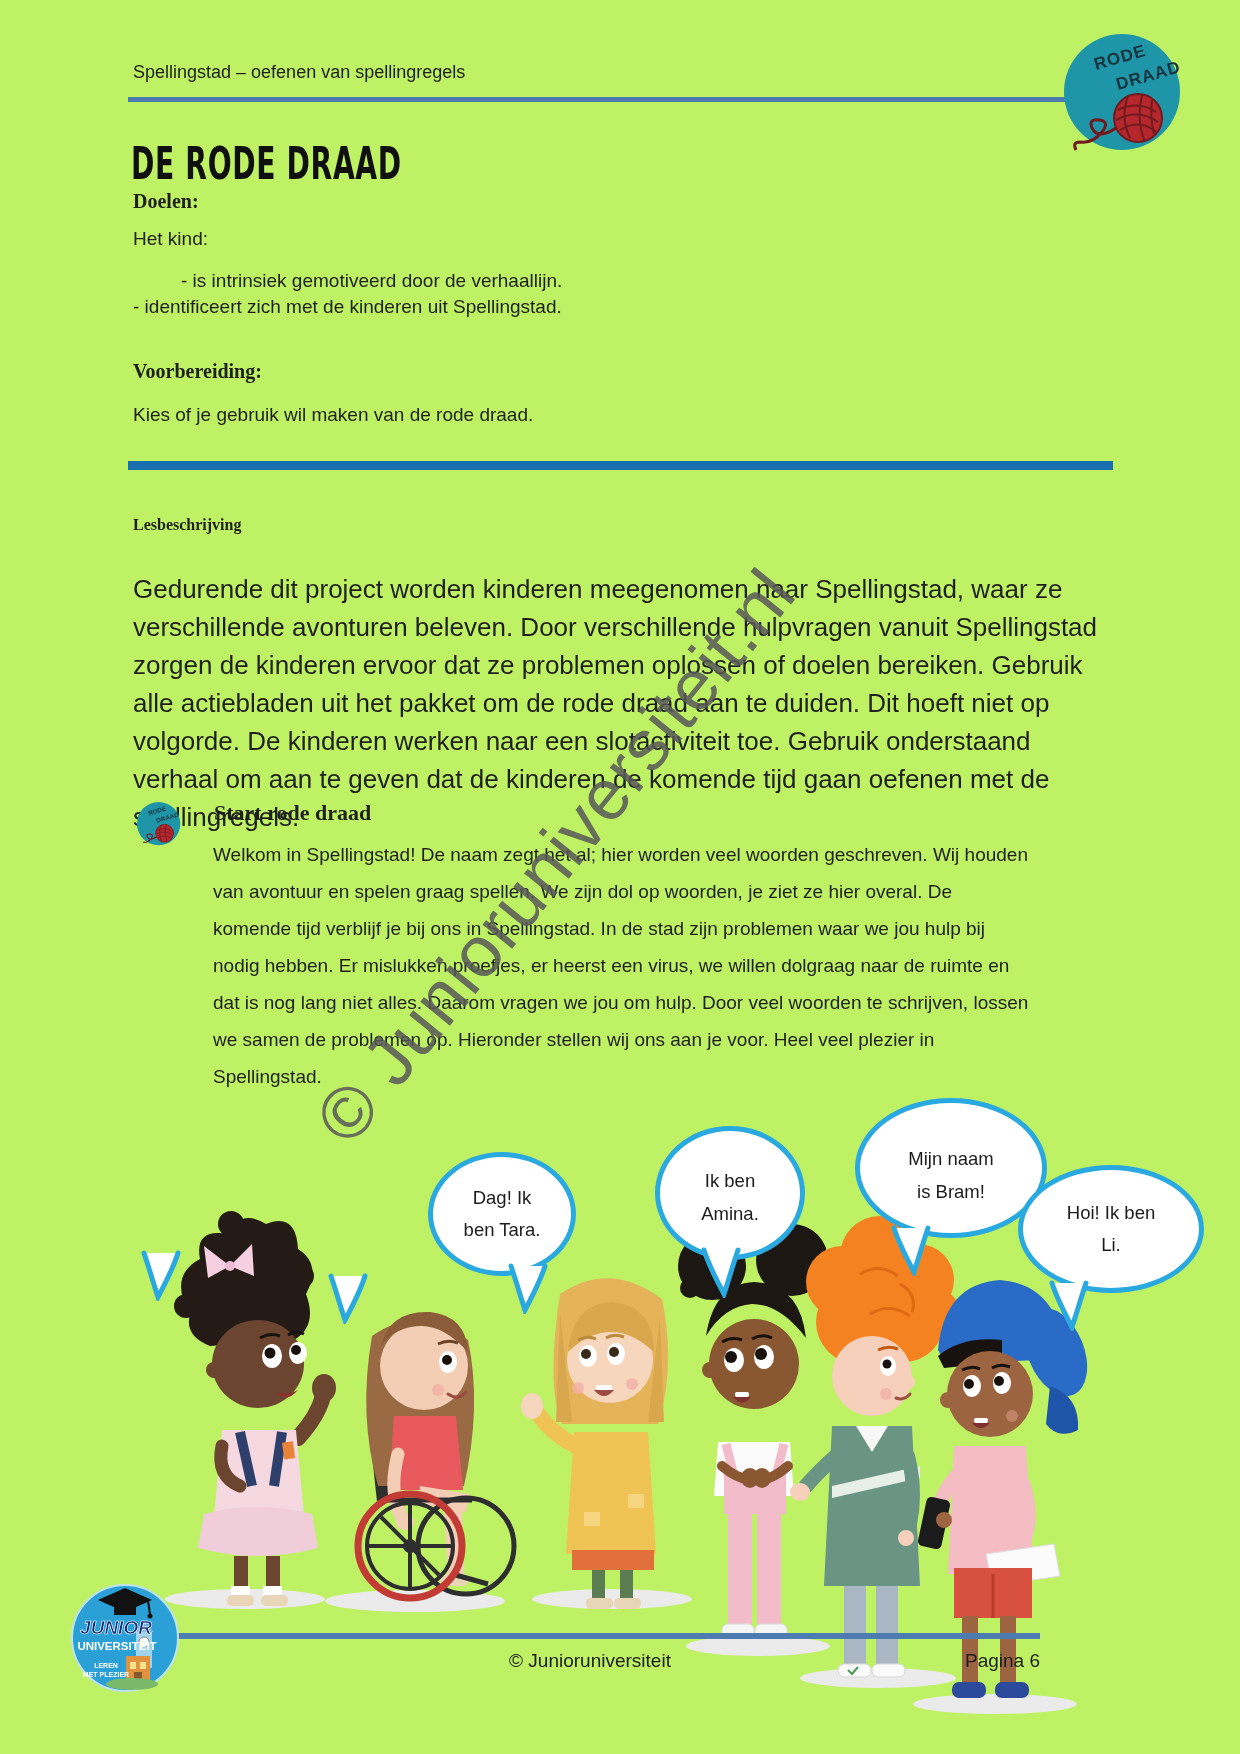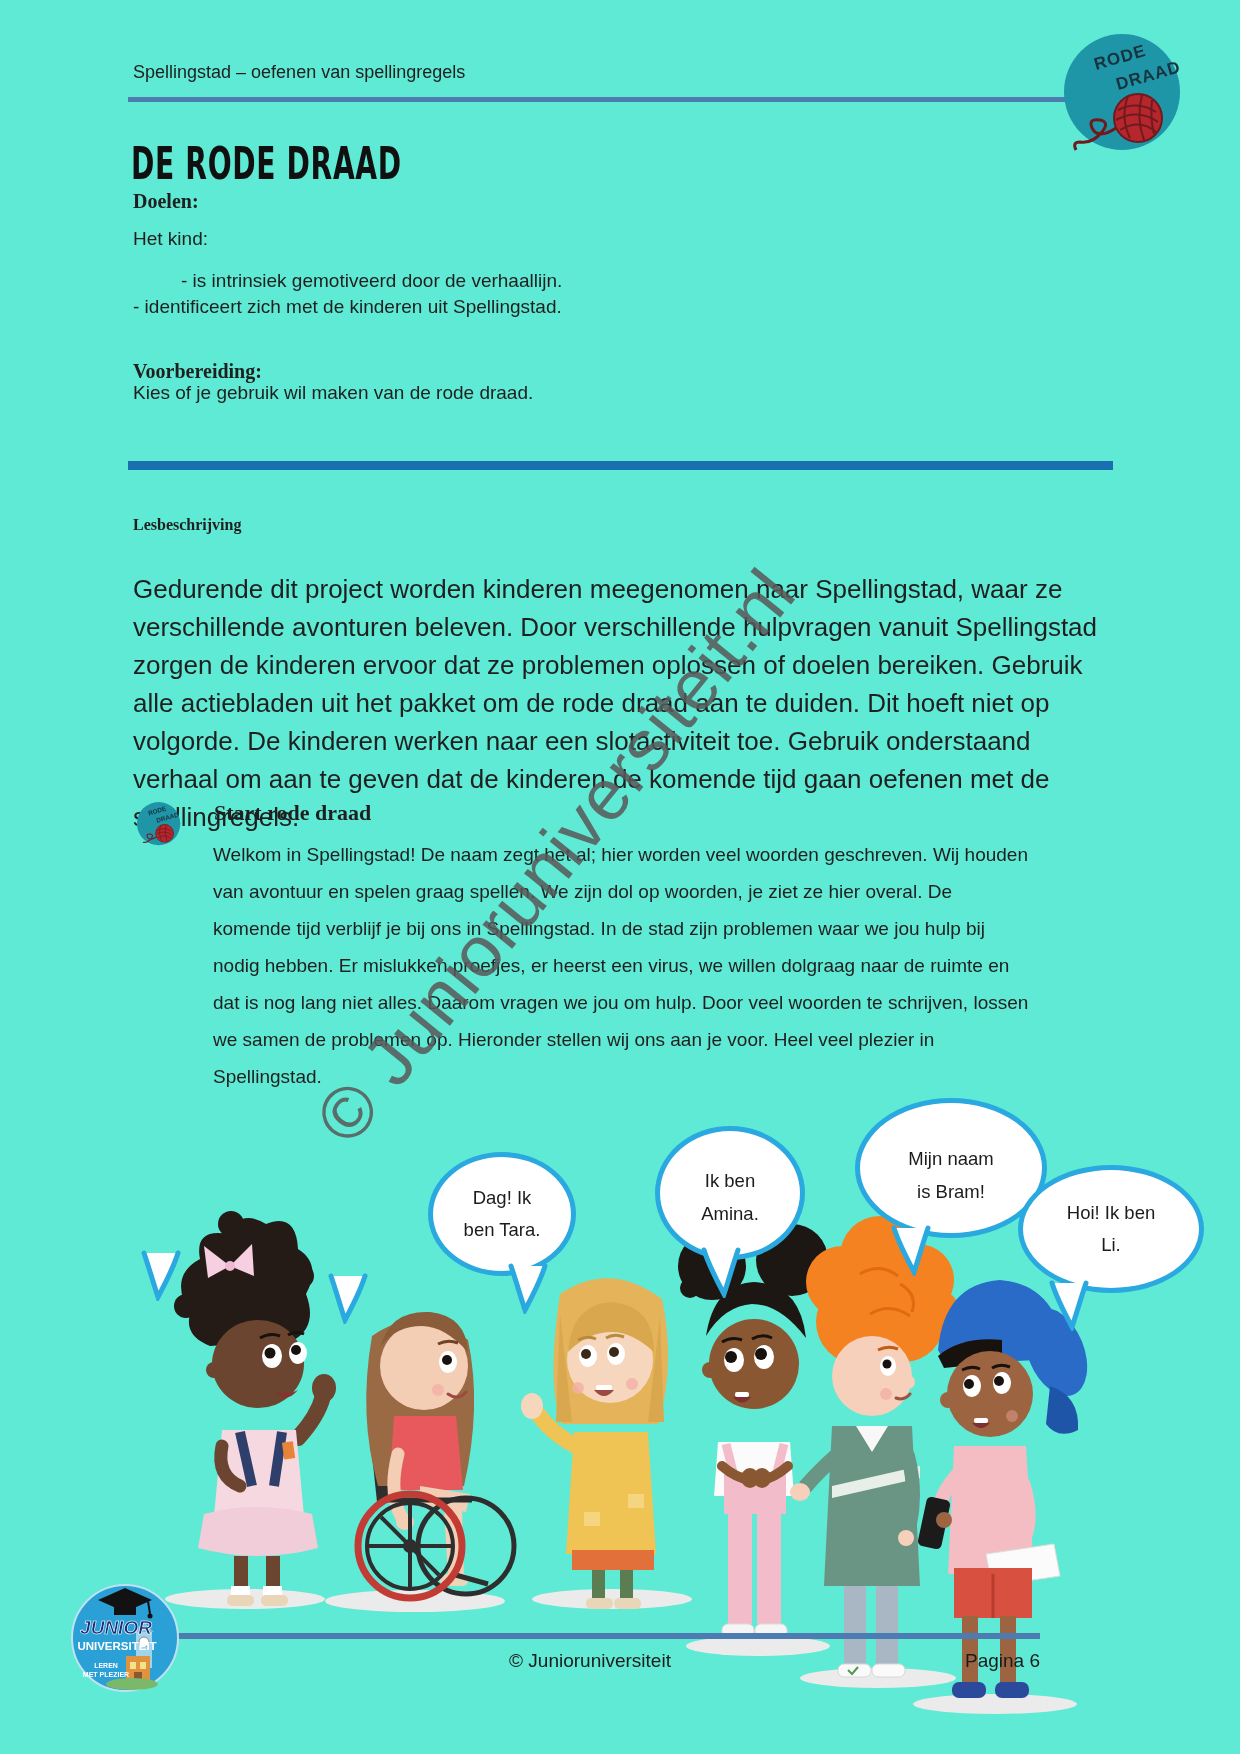--- a/index.html
+++ b/index.html
@@ -1,16 +1,16 @@
 <!DOCTYPE html>
 <html><head>
 <meta charset="utf-8">
 <style>
   html,body{margin:0;padding:0;background:#9a9a9a;}
-  #page{position:relative;width:1240px;height:1754px;background:#5eead4;overflow:hidden;
+  #page{position:relative;width:1240px;height:1754px;background:#bef264;overflow:hidden;
         font-family:"Liberation Sans",sans-serif;color:#1f1f1f;}
   .abs{position:absolute;}
   .hdr-text{font-size:18px;color:#1e1e1e;}
   .hdr-line{background:#4d7cb0;height:5px;}
   .ftr-line{background:#4d7cb0;height:6px;}
   .divider{background:#1a6fb0;height:9px;}
   .doc-title{font-size:44px;font-weight:900;color:#101010;letter-spacing:1px;
              font-family:"DejaVu Sans",sans-serif;display:inline-block;
              transform:scaleX(0.64);transform-origin:left top;white-space:nowrap;}
   .h-bold{font-size:20px;font-weight:bold;font-family:Liberation Serif, serif;}
@@ -54,21 +54,21 @@
   <div class="abs" style="left:131px;top:138px;">
     <span class="doc-title">DE RODE DRAAD</span>
   </div>
 
   <div class="abs h-bold" style="left:133px;top:190px;">Doelen:</div>
   <div class="abs body-text" style="left:133px;top:222px;">Het kind:</div>
   <div class="abs body-text" style="left:133px;top:264px;margin-left:48px;">- is intrinsiek gemotiveerd door de verhaallijn.</div>
   <div class="abs body-text" style="left:133px;top:290px;">- identificeert zich met de kinderen uit Spellingstad.</div>
 
   <div class="abs h-bold" style="left:133px;top:360px;">Voorbereiding:</div>
-  <div class="abs body-text" style="left:133px;top:376px;text-align:center;">Kies of je gebruik wil maken van de rode draad.</div>
+  <div class="abs body-text" style="left:133px;top:398px;text-align:center;">Kies of je gebruik wil maken van de rode draad.</div>
 
   <div class="abs divider" style="left:128px;top:461px;width:985px;"></div>
 
   <div class="abs h-bold" style="left:133px;top:516px;font-size:16px;">Lesbeschrijving</div>
   <div class="abs para" style="left:133px;top:570px;width:978px;">Gedurende dit project worden kinderen meegenomen naar Spellingstad, waar ze verschillende avonturen beleven. Door verschillende hulpvragen vanuit Spellingstad zorgen de kinderen ervoor dat ze problemen oplossen of doelen bereiken. Gebruik alle actiebladen uit het pakket om de rode draad aan te duiden. Dit hoeft niet op volgorde. De kinderen werken naar een slotactiviteit toe. Gebruik onderstaand verhaal om aan te geven dat de kinderen de komende tijd gaan oefenen met de spellingregels.</div>
 
   <svg class="abs" style="left:134px;top:800px;" width="50" height="48" viewBox="0 0 134 126">
     <circle cx="66" cy="62" r="58" fill="#1e96a8"></circle>
     <text x="40" y="40" transform="rotate(-16 40 40)" font-size="17" font-weight="bold" fill="#18323e">RODE</text>
     <text x="62" y="60" transform="rotate(-16 62 60)" font-size="17" font-weight="bold" fill="#18323e">DRAAD</text>

